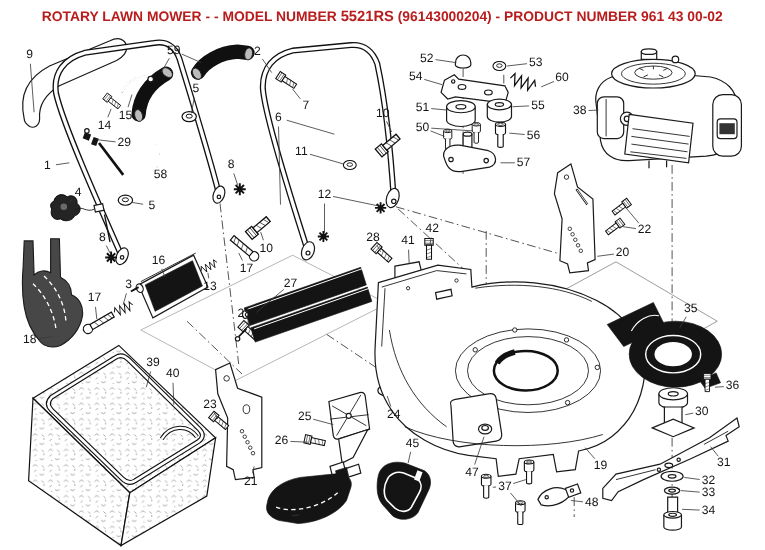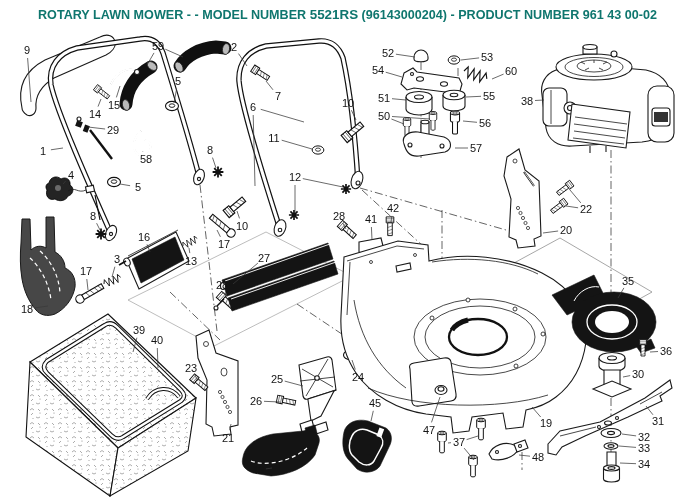--- a/index.html
+++ b/index.html
@@ -1,19 +1,19 @@
 <!DOCTYPE html>
 <html><head>
 <meta charset="utf-8">
 <style>
   html,body{margin:0;padding:0;background:#fff;}
   .page{position:relative;width:695px;height:500px;background:#fff;overflow:hidden;
         font-family:"Liberation Sans",sans-serif;}
   .titlebar{position:absolute;top:7px;left:0;width:695px;text-align:center;
-            font-weight:bold;font-size:12.6px;color:#0f766e;white-space:nowrap;}
+            font-weight:bold;font-size:12.6px;color:#b91c1c;white-space:nowrap;}
   .titlebar .model{font-size:13.4px;}
   svg.fig{position:absolute;top:30px;left:0;}
   
   .ln{fill:none;stroke:#1a1a1a;stroke-width:1.1;}
   .thin{fill:none;stroke:#1a1a1a;stroke-width:0.8;}
   .bold{fill:none;stroke:#111;stroke-width:2.3;}
   .wfill{fill:#fff;stroke:#1a1a1a;stroke-width:1.1;}
   .dark{fill:#141414;stroke:#141414;stroke-width:0.6;}
   .gray{fill:#474747;stroke:#1a1a1a;stroke-width:1;}
   .tubeO{fill:none;stroke:#111;stroke-width:5.5;stroke-linecap:round;stroke-linejoin:round;}

